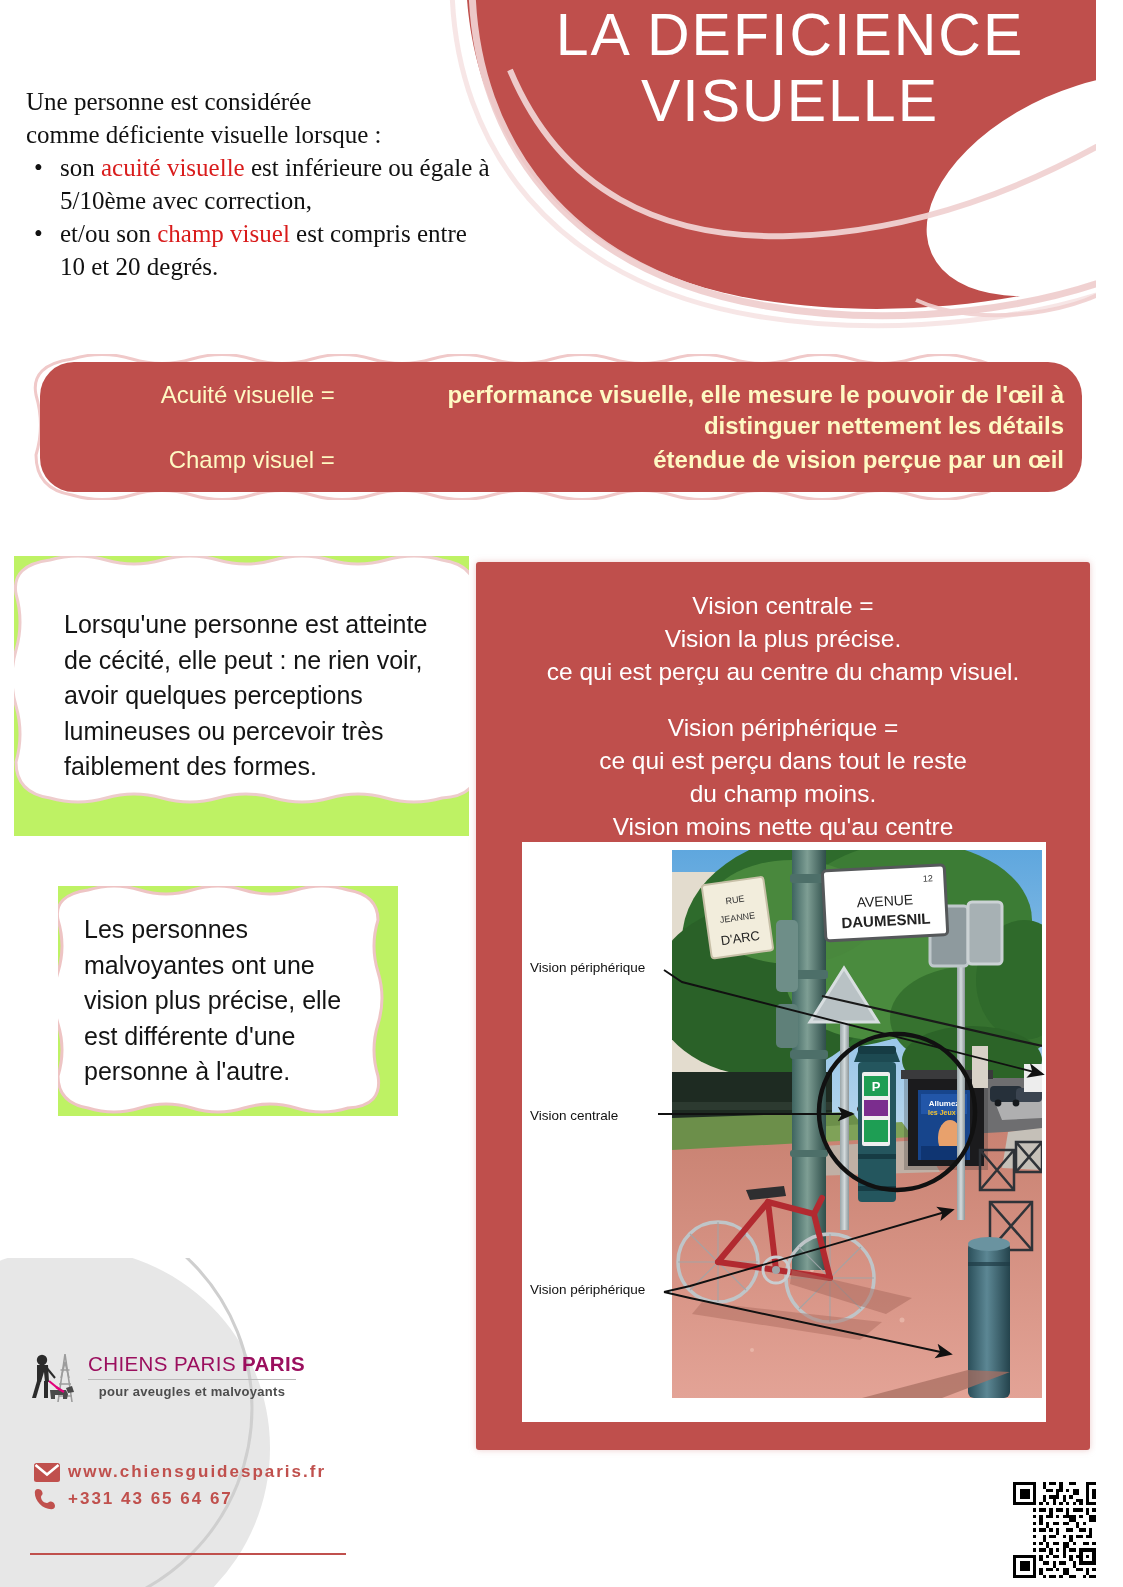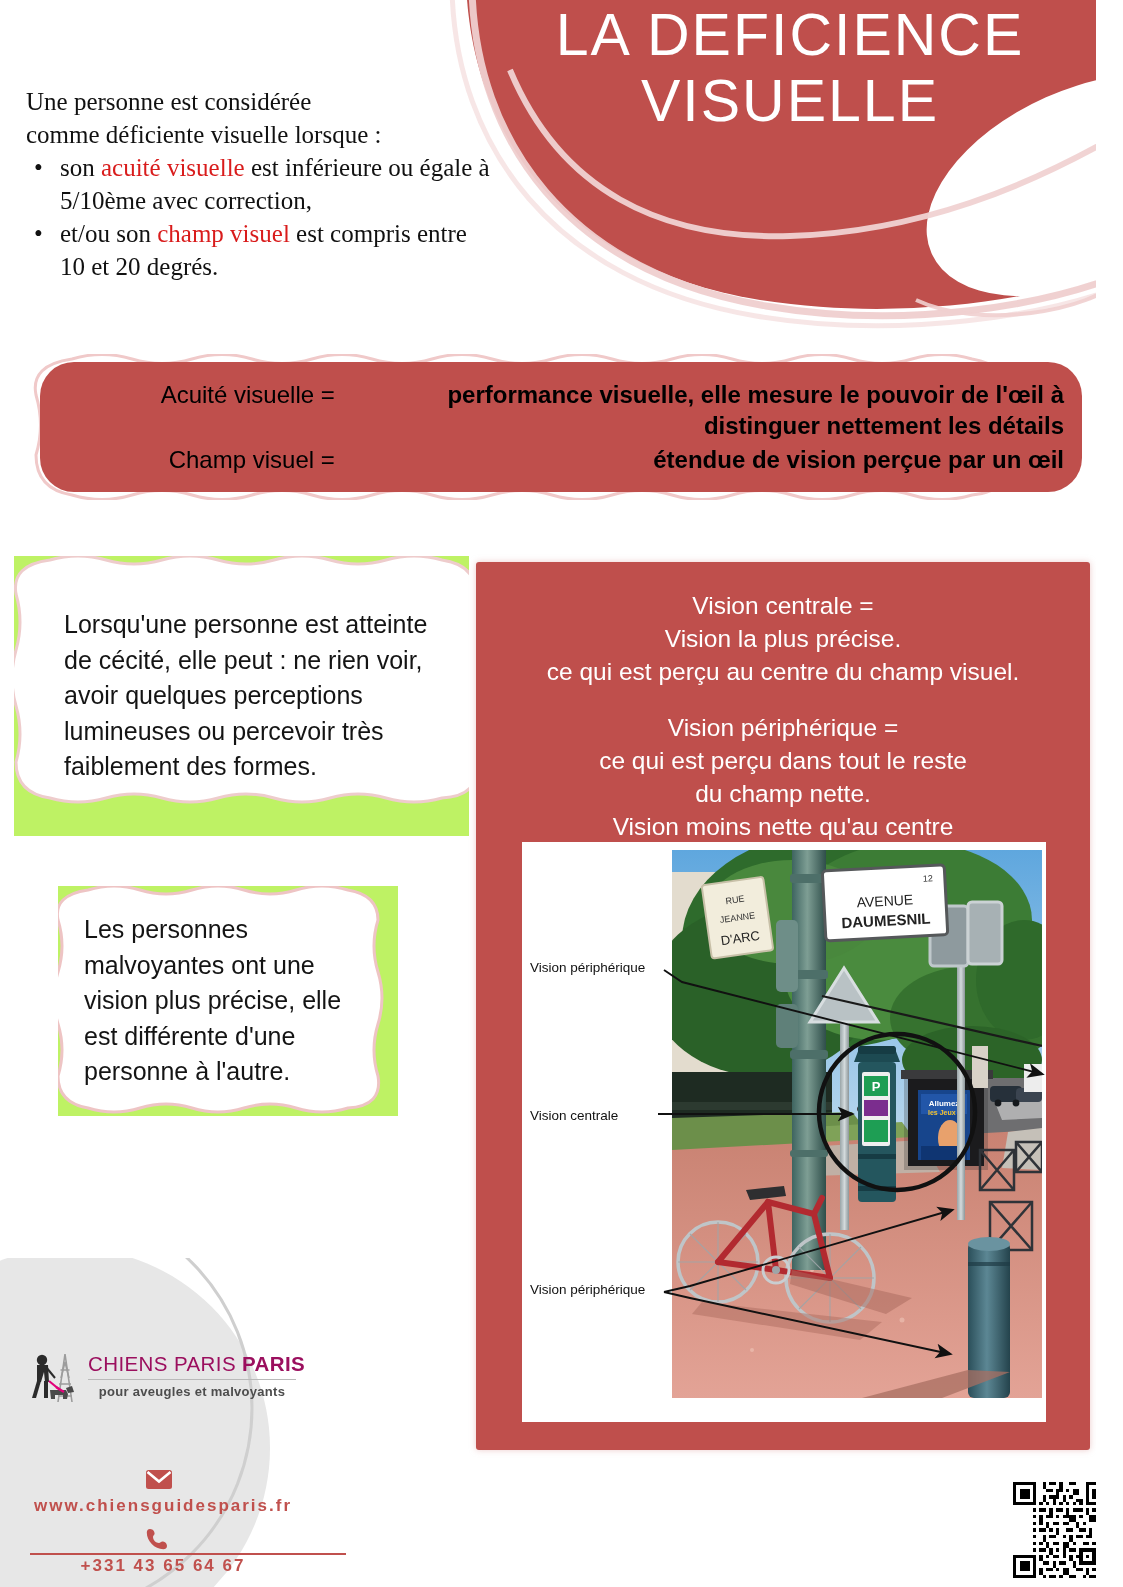--- a/index.html
+++ b/index.html
@@ -43,21 +43,21 @@
   .def-outer { position:absolute; left:32px; top:354px; width:1058px; height:146px; z-index:5; }
   .def-scallop { position:absolute; inset:0; z-index:1; }
   .def-fill {
     position:absolute; left:8px; top:8px; right:8px; bottom:8px;
     background:#bf4f4c; border-radius:34px; z-index:2;
     display:flex; align-items:center; justify-content:center;
   }
   .def-grid {
     display:grid; grid-template-columns: auto auto;
     column-gap:10px; row-gap:2px;
-    color:#000000; font-size:24px; line-height:1.30;
+    color:#fef9c3; font-size:24px; line-height:1.30;
     padding: 4px 18px 4px 18px; width:100%;
   }
   .def-term { text-align:right; white-space:nowrap; }
   .def-desc { text-align:right;font-weight:bold; }
   .def-desc .l2 { display:block; padding-left:58px; }
 
   
   .card { position:absolute; z-index:5; background:#bef264; }
   .card-body { position:absolute; inset:0; display:flex; align-items:center; z-index:2; }
   .card-scallop { position:absolute; inset:0; z-index:1; }
@@ -102,21 +102,21 @@
 
   .logo-block { position:absolute; left:22px; top:1348px; width:330px; height:64px; z-index:6; }
   .logo-mark { position:absolute; left:0; top:0; width:62px; height:62px; }
   .logo-lines { position:absolute; left:66px; top:4px; }
   .logo-l1 { font-size:20.5px; letter-spacing:0.4px; color:#9b0f5e; white-space:nowrap; }
   .logo-l1 b { font-weight:bold; color:#9b0f5e; }
   .logo-rule { height:1px; background:#b9b9b9; margin:3px 0 4px 0; width:208px; }
   .logo-l2 { font-size:13px; font-weight:bold; color:#4d4d4d; letter-spacing:0.3px; text-align:center; width:208px; }
 
   .contact { position:absolute; left:34px; top:1462px; z-index:6; }
-  .contact-row { display:flex; align-items:center; margin-bottom:6px;flex-direction:column; }
+  .contact-row { display:flex; align-items:center; margin-bottom:6px; }
   .contact-ico { width:34px; flex:0 0 34px; display:flex; align-items:center; }
   .contact-txt { font-size:17px; font-weight:bold; letter-spacing:2.0px; color:#c0504d; }
   .foot-rule { position:absolute; left:30px; top:1553px; width:316px; height:2px; background:#c0504d; z-index:6; }
 
   .qr { position:absolute; left:1013px; top:1482px; width:96px; height:96px; z-index:6; }
 </style>
 </head>
 <body>
 
 <div id="page">
@@ -221,21 +221,21 @@
 
   <div class="panel">
 
     <div class="panel-text">
       <div>Vision centrale =</div>
       <div>Vision la plus précise.</div>
       <div>ce qui est perçu au centre du champ visuel.</div>
       <span class="gap"></span>
       <div>Vision périphérique =</div>
       <div>ce qui est perçu dans tout le reste</div>
-      <div>du champ nette.</div>
+      <div>du champ moins.</div>
       <div>Vision moins nette qu'au centre</div>
     </div>
 
     <div class="photo-frame">
 
       <div class="photo-canvas">
         <svg width="370" height="548" viewBox="0 0 370 548" xmlns="http://www.w3.org/2000/svg">
           <defs>
             <linearGradient id="sky" x1="0" y1="0" x2="0" y2="1">
               <stop offset="0%" stop-color="#5FA7DE"></stop>

